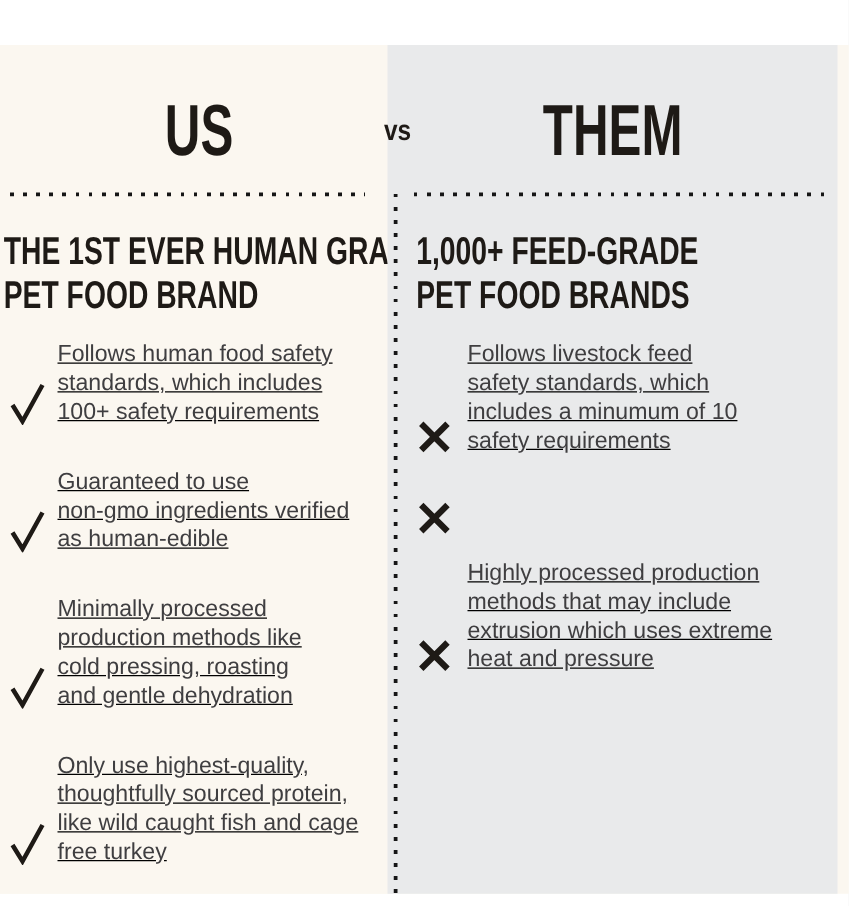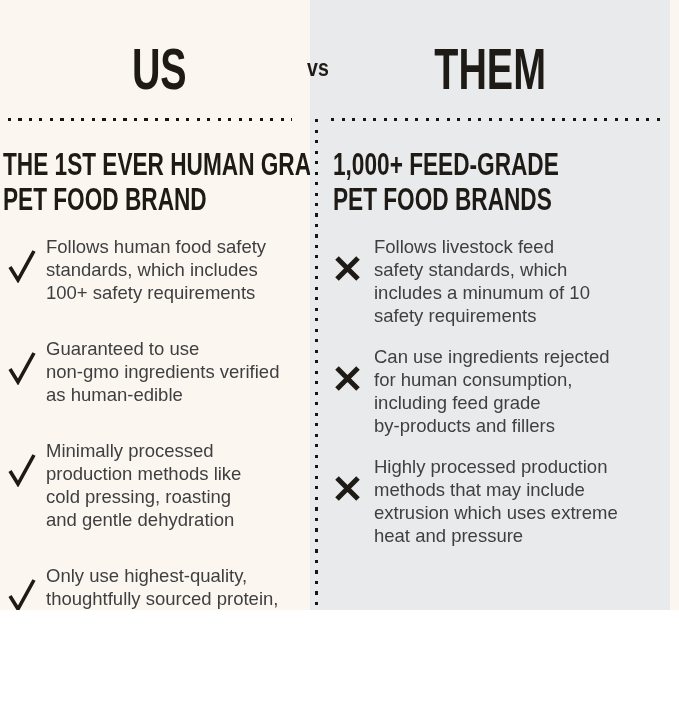--- a/index.html
+++ b/index.html
@@ -1,21 +1,22 @@
 <!DOCTYPE html>
 <html style="--cream: #FBF7F0; --gray: #E9EAEB; --ink: #1E1A16; --body: #3F3E40; --dot: #161616;"><head>
 <meta charset="utf-8">
 <style>
   html,body{margin:0;padding:0;}
   .page{
     position:relative;
-    width:679px;height:610px;
+    width:679px;height:679px;
     overflow:hidden;
     font-family:"Liberation Sans",sans-serif;
     background:var(--cream,#FBF7F0);
+    margin-top:36px;
   }
   .col{position:absolute;top:0;height:725px;}
   .col-left{left:0;width:319px;background:var(--cream,#FBF7F0);}
   .col-right{left:310px;width:360px;background:var(--gray,#E9EAEB);}
 
   .big-header{
     position:absolute;top:40px;left:0;width:100%;
     text-align:center;
     font-weight:700;font-size:58px;line-height:1;
     color:var(--ink,#1E1A16);
@@ -53,21 +54,21 @@
     transform:scaleX(0.73);
     transform-origin:0 0;
     white-space:pre;
   }
   .col-heading-left{left:3px;}
   .col-heading-right{left:23px;}
 
   .items{position:absolute;}
   .items-left{left:7px;top:235px;}
   .items-right{left:24px;top:235px;}
-  .item{display:flex;align-items:flex-start;}
+  .item{display:flex;align-items:flex-end;text-decoration:underline;}
   .items-left .item{margin-bottom:33px;}
   .items-right .item{margin-bottom:18px;}
 
   .icon-box{flex:0 0 auto;}
   .check-box{width:30px;margin-right:9px;margin-top:14px;}
   .cross-box{width:27px;margin-right:13px;margin-top:20px;}
   .icon-box svg{display:block;}
 
   .item-text{
     font-size:18.5px;line-height:23px;
@@ -153,24 +154,20 @@
 safety standards, which
 includes a minumum of 10
 safety requirements</span>
       </div>
       <div class="item">
         <span class="icon-box cross-box">
           <svg width="27" height="27" viewBox="0 0 27 27">
               <path d="M3 3 L24 24 M24 3 L3 24" fill="none" stroke="#1E1A16" stroke-width="5"></path>
             </svg>
         </span>
-        <span class="item-text">Can use ingredients rejected
-for human consumption,
-including feed grade
-by-products and fillers</span>
       </div>
       <div class="item">
         <span class="icon-box cross-box">
           <svg width="27" height="27" viewBox="0 0 27 27">
               <path d="M3 3 L24 24 M24 3 L3 24" fill="none" stroke="#1E1A16" stroke-width="5"></path>
             </svg>
         </span>
         <span class="item-text">Highly processed production
 methods that may include
 extrusion which uses extreme

